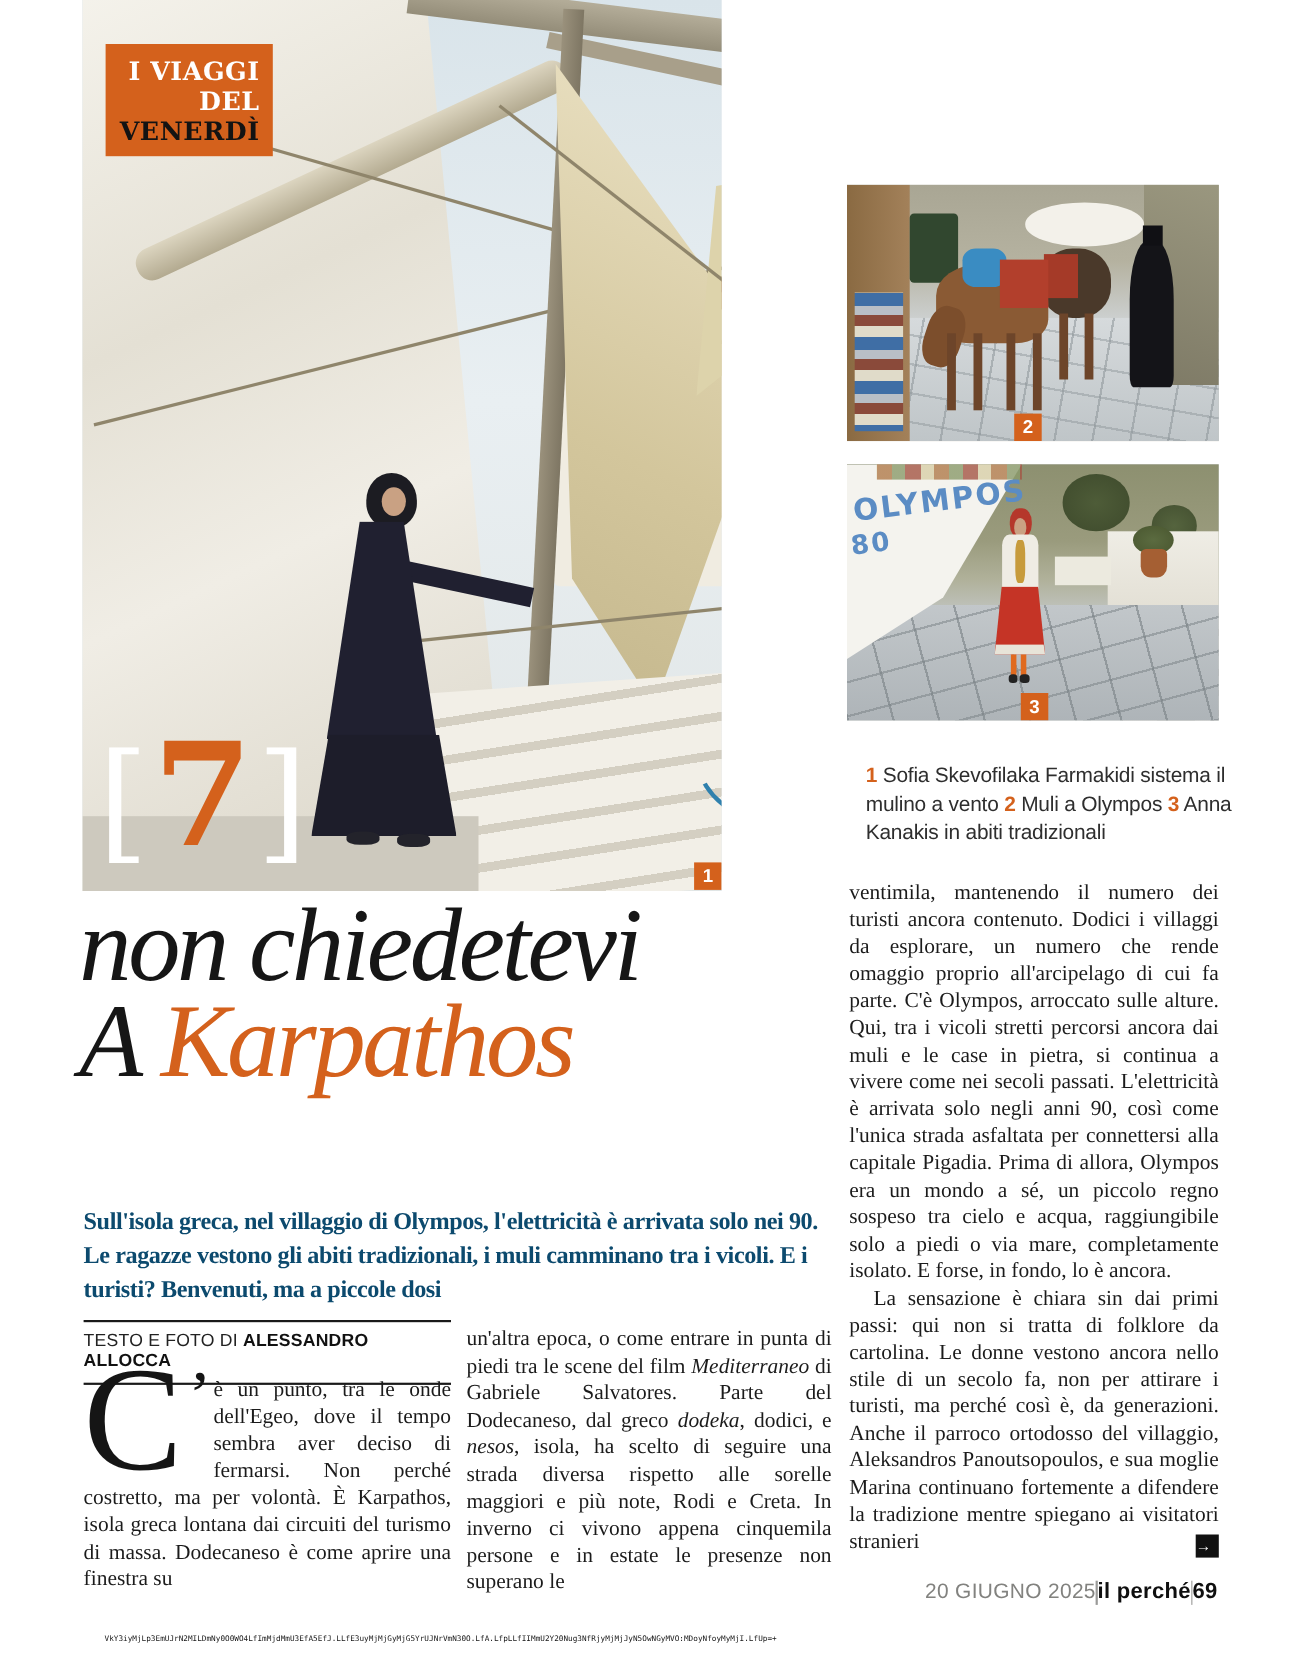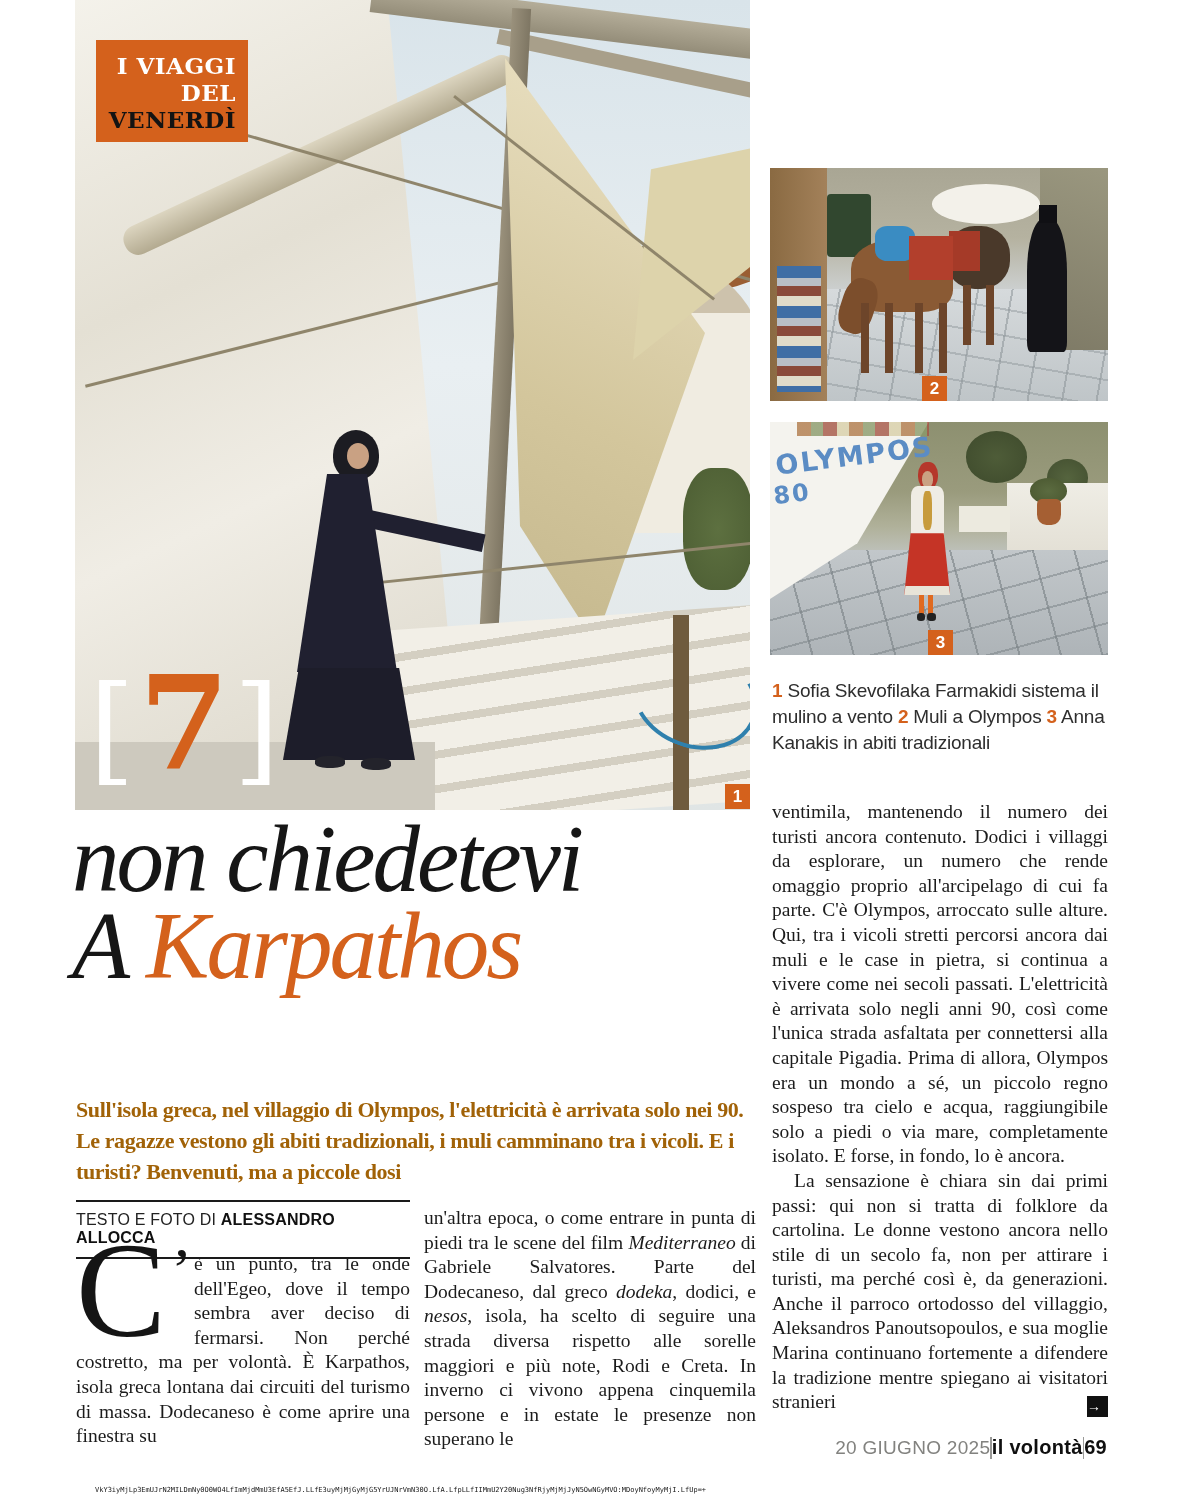--- a/index.html
+++ b/index.html
@@ -1,21 +1,21 @@
 <!DOCTYPE html>
 <html style="--accent: #d4611c;"><head>
 <meta charset="utf-8">
 <style>
   :root{ --accent:#d4611c; }
   html,body{margin:0;padding:0;background:#ffffff;}
   .page{position:relative;width:1186px;height:1512px;background:#fff;font-family:"Liberation Serif",serif;overflow:hidden;}
 
   
   .photo{position:absolute;overflow:hidden;}
-  .main-photo{left:75px;top:0;width:675px;height:810px;background:#dfe7ec;}
+  .main-photo{left:75px;top:0;width:581px;height:810px;background:#dfe7ec;}
   .photo2{left:770px;top:168px;width:338px;height:233px;background:#b5b2a0;}
   .photo3{left:770px;top:422px;width:338px;height:233px;background:#c3c7c6;}
   .abs{position:absolute;}
 
   
   .mp-sky{inset:0;background:linear-gradient(180deg,#d9e4ea,#e9eff2 45%,#e0e5e5);}
   .mp-tower{left:-40px;top:0;width:430px;height:810px;background:linear-gradient(155deg,#f5f3ec,#e4e0d4 35%,#f0ede5 60%,#d8d3c5);clip-path:polygon(0 0,82% 0,100% 100%,0 100%);}
   .mp-mill2{right:-22px;top:268px;width:175px;height:265px;background:linear-gradient(180deg,#cdc2ac 0%,#cdc2ac 17%,#f0ece1 17%);border-radius:48% 48% 6px 6px;}
   .mp-mill2roof{right:-14px;top:250px;width:155px;height:44px;background:#9a5e33;border-radius:50% 50% 40% 40%;transform:rotate(-6deg);}
   .mp-beamtop{left:295px;top:6px;width:390px;height:30px;background:linear-gradient(#b4ad99,#948d79);transform:rotate(7deg);}
@@ -99,28 +99,28 @@
   .p3w-necklace{left:43%;top:18%;width:16%;height:24%;background:#c79b3c;border-radius:30%;}
   .p3w-skirt{left:10%;top:44%;width:80%;height:38%;background:#c53426;clip-path:polygon(14% 0,86% 0,100% 100%,0 100%);}
   .p3w-hem{left:10%;top:76%;width:80%;height:6%;background:#e8e4d8;clip-path:polygon(3% 0,97% 0,100% 100%,0 100%);}
   .p3w-leg1{left:36%;top:82%;width:9%;height:12%;background:#e06a1f;}
   .p3w-leg2{left:52%;top:82%;width:9%;height:12%;background:#e06a1f;}
   .p3w-shoe1{left:32%;top:93%;width:15%;height:5%;background:#222;border-radius:40%;}
   .p3w-shoe2{left:50%;top:93%;width:15%;height:5%;background:#222;border-radius:40%;}
   .p3-canopy{left:56%;top:36%;width:15%;height:11%;background:#eceadf;}
 
   
-  .caption{position:absolute;left:772px;top:678px;width:336px;font-family:"Liberation Sans",sans-serif;font-size:19px;line-height:26px;color:#2e2e2e;letter-spacing:-0.2px;margin:0;}
+  .caption{position:absolute;left:772px;top:678px;width:336px;font-family:"Liberation Sans",sans-serif;font-size:19px;line-height:26px;color:#2e2e2e;letter-spacing:-0.2px;margin:15px;}
   .caption .cn{color:var(--accent);font-weight:bold;}
 
   .headline{position:absolute;left:72px;top:816px;width:690px;margin:0;font-style:italic;font-weight:400;font-size:95px;line-height:87px;letter-spacing:-3px;color:#161616;}
   .headline .hline{display:block;}
   .headline .accent{color:var(--accent);}
 
-  .standfirst{position:absolute;left:76px;top:1094px;width:688px;margin:0;font-weight:bold;font-size:22px;line-height:31px;letter-spacing:-0.4px;color:#a16207;}
+  .standfirst{position:absolute;left:76px;top:1094px;width:688px;margin:0;font-weight:bold;font-size:22px;line-height:31px;letter-spacing:-0.4px;color:#0c4a6e;}
 
   .byline{position:absolute;left:76px;top:1200px;width:334px;border-top:2px solid #1a1a1a;border-bottom:2px solid #1a1a1a;padding:9px 0 10px;box-sizing:border-box;font-family:"Liberation Sans",sans-serif;font-size:16px;color:#222;letter-spacing:0.2px;}
   .byline b{font-weight:bold;color:#111;}
 
   .col{position:absolute;font-size:19.5px;line-height:24.6px;text-align:justify;color:#1b1b1b;}
   .col1{left:76px;top:1252px;width:334px;}
   .col2{left:424px;top:1206px;width:332px;}
   .col3{left:772px;top:800px;width:336px;}
   .col3 p{margin:0;}
   .col3 .p2par{text-indent:22px;text-align-last:justify;}
@@ -264,20 +264,20 @@
   <div class="col col2"><span>un'altra epoca, o come entrare in punta di piedi tra le scene del film </span><i>Mediterraneo</i><span> di Gabriele Salvatores. Parte del Dodecaneso, dal greco </span><i>dodeka</i><span>, dodici, e </span><i>nesos</i><span>, isola, ha scelto di seguire una strada diversa rispetto alle sorelle maggiori e più note, Rodi e Creta. In inverno ci vivono appena cinquemila persone e in estate le presenze non superano le</span></div>
 
   <div class="col col3">
     <p class="p1par">ventimila, mantenendo il numero dei turisti ancora contenuto. Dodici i villaggi da esplorare, un numero che rende omaggio proprio all'arcipelago di cui fa parte. C'è Olympos, arroccato sulle alture. Qui, tra i vicoli stretti percorsi ancora dai muli e le case in pietra, si continua a vivere come nei secoli passati. L'elettricità è arrivata solo negli anni 90, così come l'unica strada asfaltata per connettersi alla capitale Pigadia. Prima di allora, Olympos era un mondo a sé, un piccolo regno sospeso tra cielo e acqua, raggiungibile solo a piedi o via mare, completamente isolato. E forse, in fondo, lo è ancora.</p>
     <p class="p2par"><span>La sensazione è chiara sin dai primi passi: qui non si tratta di folklore da cartolina. Le donne vestono ancora nello stile di un secolo fa, non per attirare i turisti, ma perché così è, da generazioni. Anche il parroco ortodosso del villaggio, Aleksandros Panoutsopoulos, e sua moglie Marina continuano fortemente a difendere la tradizione mentre spiegano ai visitatori stranieri</span> <span class="cont">→</span></p>
   </div>
 
   <div class="footer">
     <span>20 GIUGNO 2025</span>
     <span class="bar"></span>
-    <b>il volontà</b>
+    <b>il perché</b>
     <span class="bar"></span>
     <b>69</b>
   </div>
 
   <div class="slug">VkY3iyMjLp3EmUJrN2MILDmNy0O0WO4LfImMjdMmU3EfA5EfJ.LLfE3uyMjMjGyMjG5YrUJNrVmN30O.LfA.LfpLLfIIMmU2Y20Nug3NfRjyMjMjJyN5OwNGyMVO:MDoyNfoyMyMjI.LfUp=+</div>
 
 </div>
 
 </body></html>

